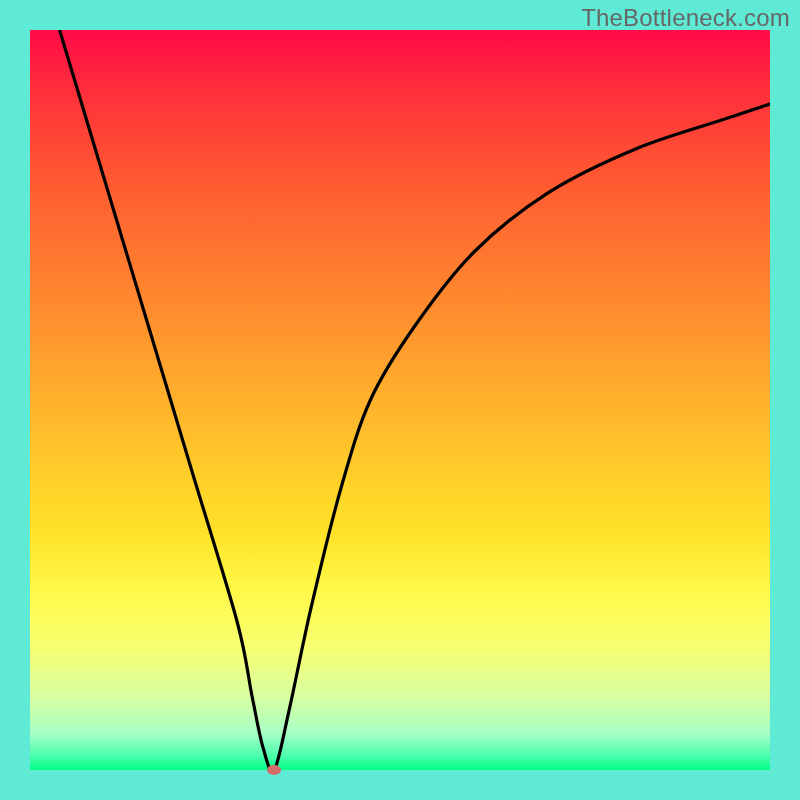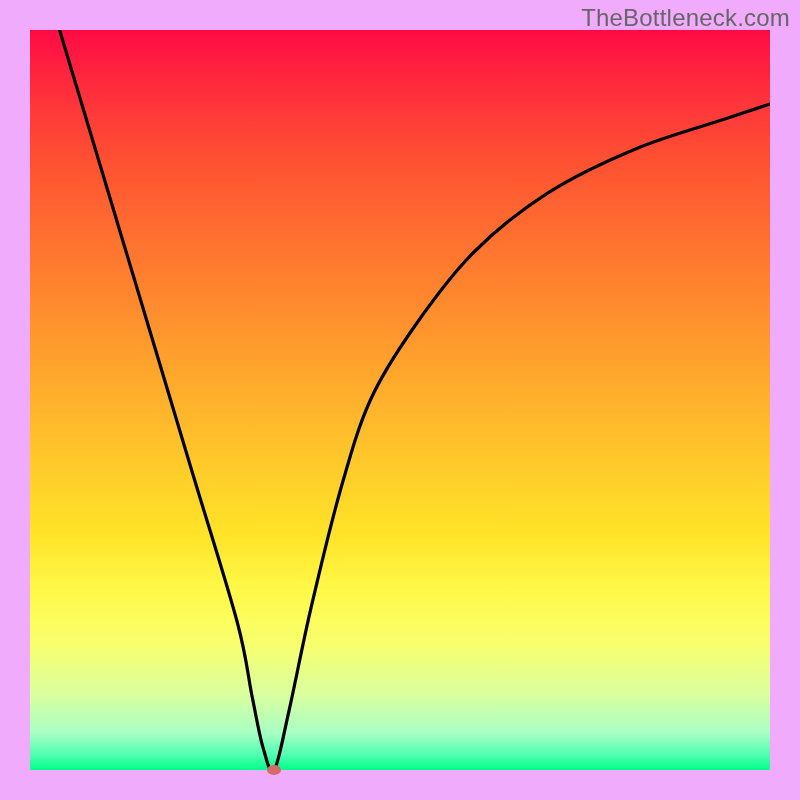--- a/index.html
+++ b/index.html
@@ -10,21 +10,21 @@
     background: #000;
     font-family: Arial, Helvetica, sans-serif;
     overflow: hidden;
   }
   .frame {
     position: absolute;
     top: 0;
     left: 0;
     width: 800px;
     height: 800px;
-    background: #f0abfc;
+    background: #5eead4;
   }
   .watermark {
     position: absolute;
     top: 4px;
     right: 10px;
     color: #666;
     font-size: 24px;
     font-weight: 400;
     letter-spacing: 0.2px;
     z-index: 50;

